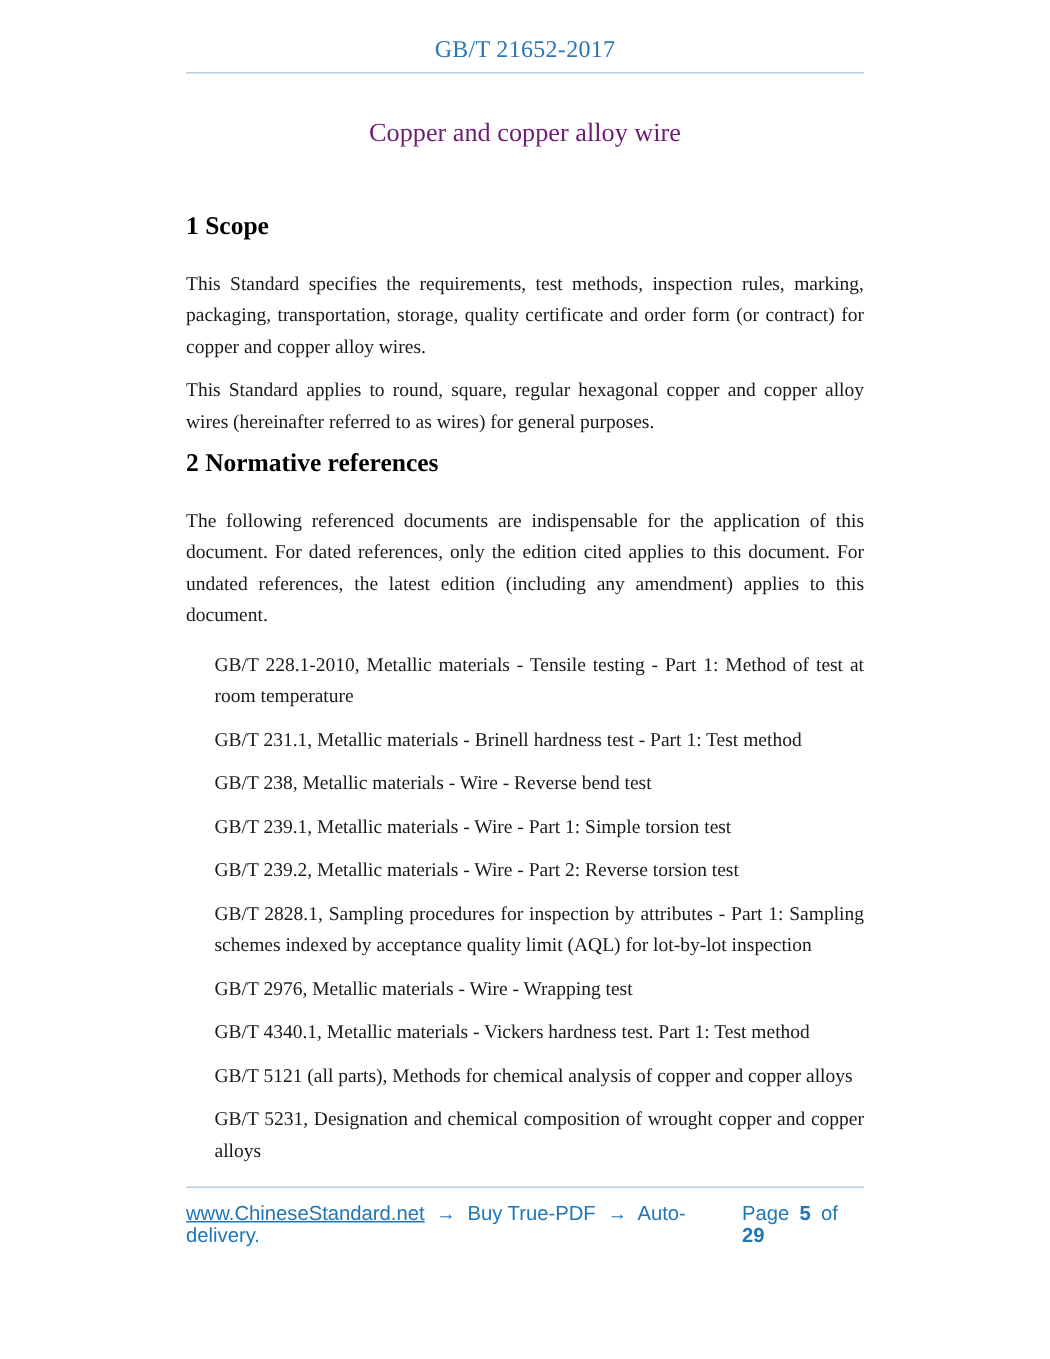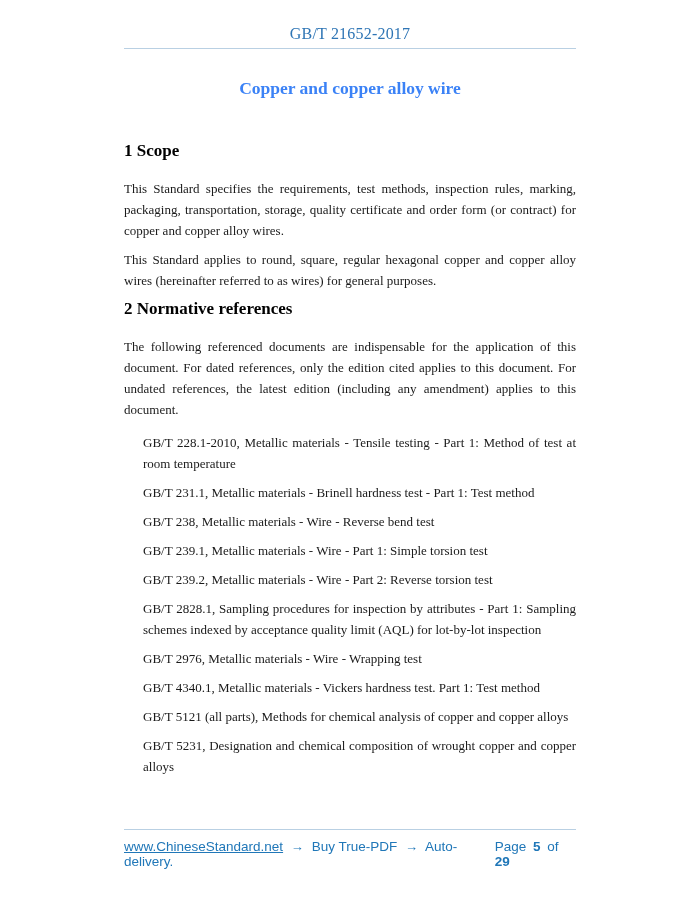--- a/index.html
+++ b/index.html
@@ -31,22 +31,22 @@
   }
   .header-rule {
     border: none;
     border-top: 1px solid var(--rule-blue);
     margin-top: 5px;
   }
   .doc-title {
     margin-top: 29px;
     text-align: center;
     font-size: 17.5px;
-    font-weight: bold;
-    color: #3b82f6;
+    font-weight: normal;
+    color: #701a75;
   }
   h2.section-heading {
     font-size: 17px;
     font-weight: bold;
     color: #000;
   }
   .heading-scope { margin-top: 42px; margin-bottom: 17px; }
   .heading-normative { margin-top: 6px; margin-bottom: 17px; }
   p.body-para {
     font-size: 13px;
@@ -58,21 +58,21 @@
     font-size: 13px;
     line-height: 21px;
     text-align: justify;
     margin-bottom: 8px;
     margin-left: 19px;
   }
   .refs { margin-top: 12px; }
   .page-footer {
     position: absolute;
     left: 124px;
-    top: 829px;
+    top: 791px;
     width: 452px;
     font-family: "Liberation Sans", "DejaVu Sans", sans-serif;
   }
   .footer-rule {
     border: none;
     border-top: 1px solid var(--rule-blue);
   }
   .footer-row {
     margin-top: 9px;
     display: flex;

